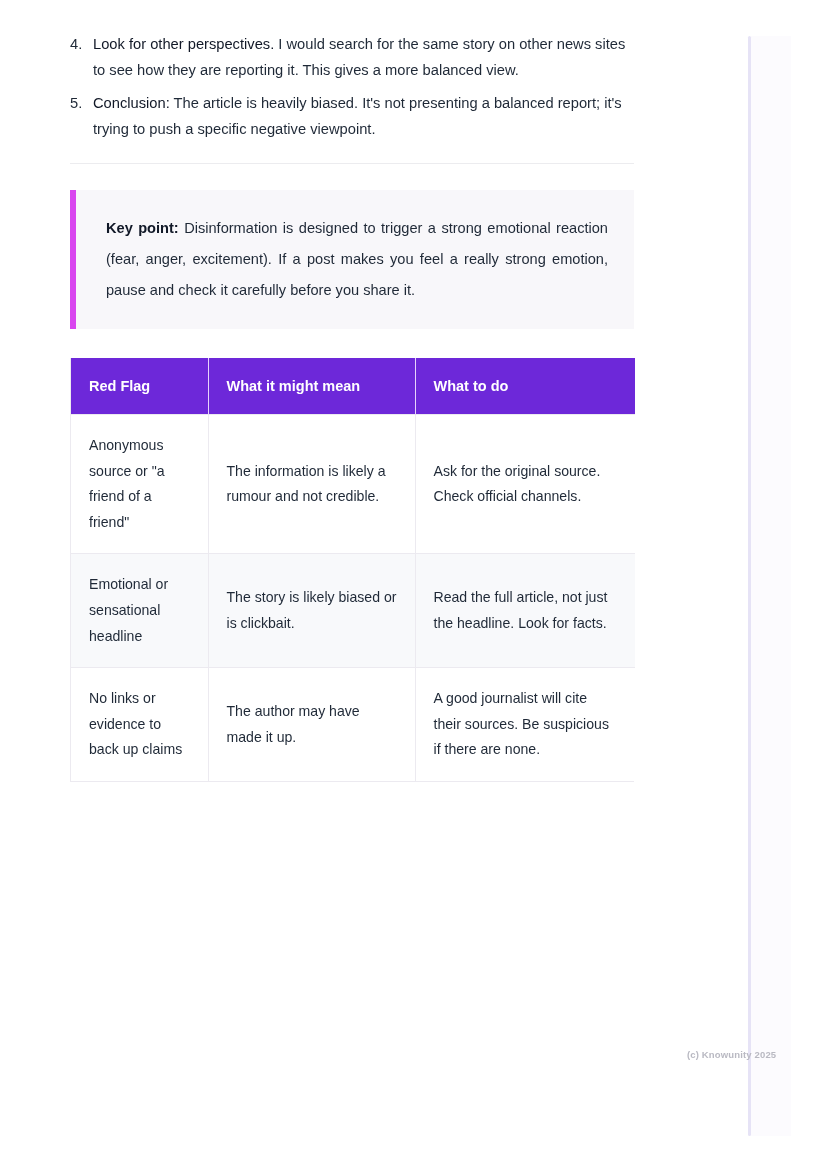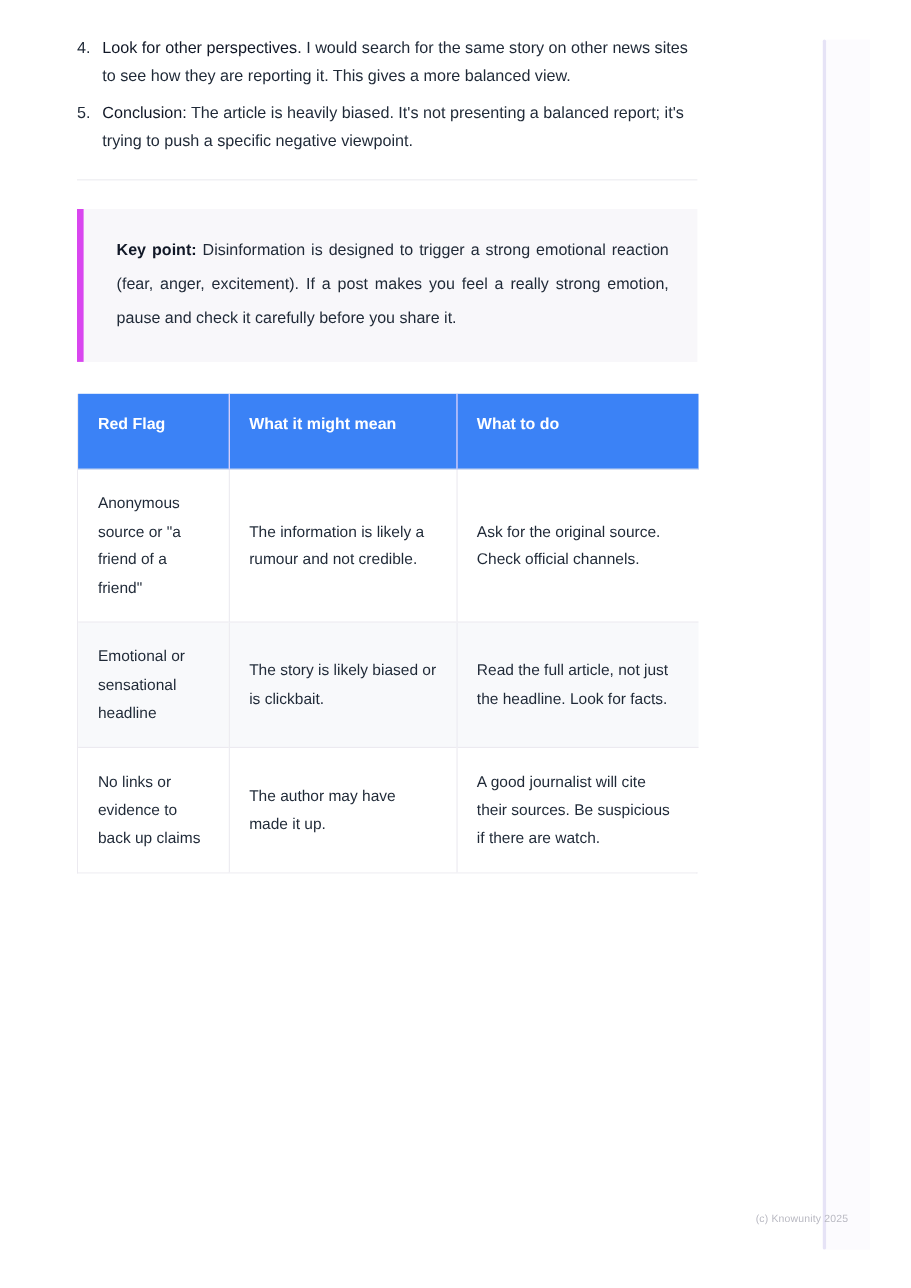--- a/index.html
+++ b/index.html
@@ -108,26 +108,26 @@
     border-top: none;
     border-bottom: 1px solid #eceaf0;
     background: #ffffff;
   }
   table.redflags {
     width: 100%;
     border-collapse: collapse;
     table-layout: fixed;
   }
   table.redflags thead th {
-    background: #3b82f6;
+    background: #6d28d9;
     color: #ffffff;
     font-size: 14.5px;
     font-weight: bold;
     text-align: left;
-    padding: 17px 18px 29px 18px;
+    padding: 17px 18px 17px 18px;
     border-right: 1px solid #e7d4fb;
     vertical-align: middle;
     line-height: 22px;
   }
   table.redflags thead th:last-child { border-right: none; }
 
   table.redflags tbody td {
     font-size: 14.1px;
     line-height: 25.6px;
     color: #1f2937;
@@ -144,26 +144,27 @@
     background: #ffffff;
   }
   col.c1 { width: 137px; }
   col.c2 { width: 207px; }
   col.c3 { width: 220px; }
 
   
   .footer-copy {
     position: absolute;
     left: 687px;
-    top: 1102px;
+    top: 1048px;
     font-size: 9.5px;
     line-height: 13px;
     color: #b9b9c2;
     letter-spacing: 0.15px;
     white-space: nowrap;
+    font-weight: bold;
   }
 
   
   .scroll-strip {
     position: absolute;
     left: 748px;
     top: 36px;
     width: 3px;
     height: 1100px;
     background: #e6e3f6;
@@ -225,21 +226,21 @@
             <td>Ask for the original source. Check official channels.</td>
           </tr>
           <tr>
             <td>Emotional or sensational headline</td>
             <td>The story is likely biased or is clickbait.</td>
             <td>Read the full article, not just the headline. Look for facts.</td>
           </tr>
           <tr>
             <td>No links or evidence to back up claims</td>
             <td>The author may have made it up.</td>
-            <td>A good journalist will cite their sources. Be suspicious if there are watch.</td>
+            <td>A good journalist will cite their sources. Be suspicious if there are none.</td>
           </tr>
         </tbody>
       </table>
     </div>
 
   </div>
 
   <div class="footer-copy">(c) Knowunity 2025</div>
 
 </div>

